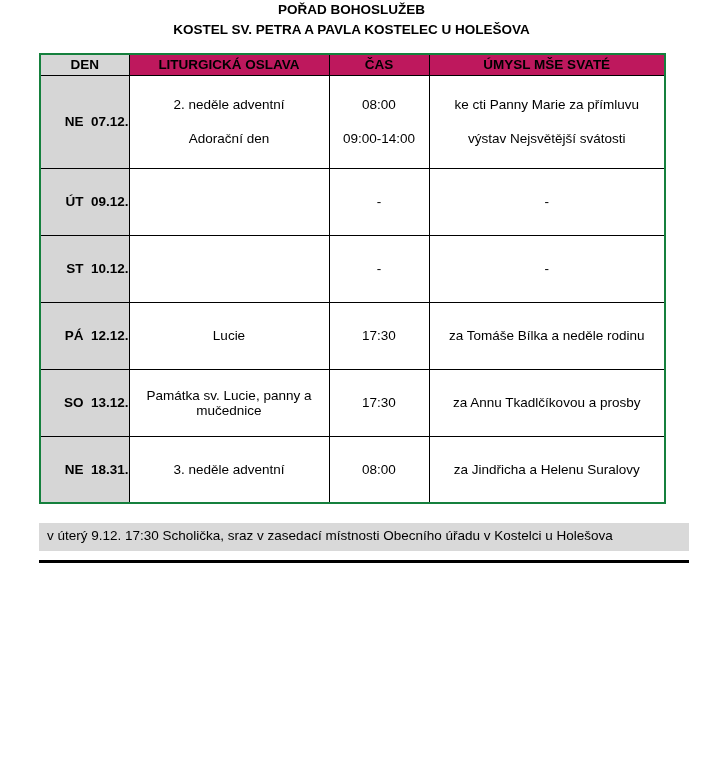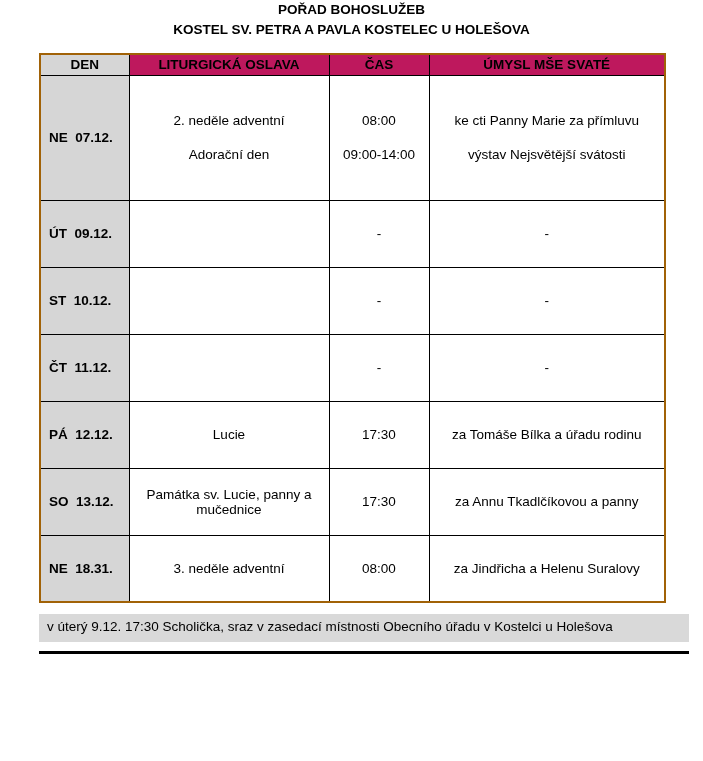--- a/index.html
+++ b/index.html
@@ -16,21 +16,21 @@
     font-size: 13.5px;
   }
   .title-line { font-weight: bold; line-height: 20px; }
   .date-line { font-weight: normal; line-height: 20px; }
 
   table.schedule {
     border-collapse: collapse;
     table-layout: fixed;
     width: 625px;
     margin: 13px 0 0 39px;
-    border: 2px solid #a16207;
+    border: 2px solid #15803d;
     font-size: 13.5px;
   }
   th, td {
     border: 1px solid #000000;
     padding: 0;
   }
   th {
     font-weight: bold;
     height: 21px;
     text-align: center;
@@ -38,40 +38,40 @@
     background: #be185d;
   }
   th.den-h { background: #d6d6d6; }
 
   tr.row       { height: 67px; }
   tr.row-tall  { height: 93px; }
 
   td.den {
     background: #d6d6d6;
     font-weight: bold;
-    text-align: left;
+    text-align: right;
     vertical-align: middle;
     padding-left: 8px;
     white-space: pre;
   }
   td.center {
     text-align: center;
     vertical-align: middle;
-    padding: 18px 6px;
+    padding: 2px 6px;
   }
   .stack {
     display: flex;
     flex-direction: column;
     justify-content: space-evenly;
     min-height: 88px;
   }
   .stack div { padding: 0 4px; }
 
   .footer-note {
-    margin: 11px 14px 0 39px;
+    margin: 19px 14px 0 39px;
     background: #d9d9d9;
     padding: 3px 8px 5px 8px;
     font-size: 13.5px;
     line-height: 20px;
   }
   .bottom-rule {
     margin: 9px 14px 0 39px;
     border-top: 3px solid #000000;
     height: 0;
   }
@@ -130,39 +130,33 @@
       <td class="center">-</td>
     </tr>
 
     <tr class="row">
       <td class="den">ST  10.12.</td>
       <td class="center"></td>
       <td class="center">-</td>
       <td class="center">-</td>
     </tr>
 
-    <tr class="row">
-      <td class="den">ČT  11.12.</td>
-      <td class="center"></td>
-      <td class="center">-</td>
-      <td class="center">-</td>
-    </tr>
 
     <tr class="row">
       <td class="den">PÁ  12.12.</td>
       <td class="center">Lucie</td>
       <td class="center">17:30</td>
-      <td class="center">za Tomáše Bílka a úřadu rodinu</td>
+      <td class="center">za Tomáše Bílka a neděle rodinu</td>
     </tr>
 
     <tr class="row">
       <td class="den">SO  13.12.</td>
       <td class="center">Památka sv. Lucie, panny a mučednice</td>
       <td class="center">17:30</td>
-      <td class="center">za Annu Tkadlčíkovou a panny</td>
+      <td class="center">za Annu Tkadlčíkovou a prosby</td>
     </tr>
 
     <tr class="row">
       <td class="den">NE  18.31.</td>
       <td class="center">3. neděle adventní</td>
       <td class="center">08:00</td>
       <td class="center">za Jindřicha a Helenu Suralovy</td>
     </tr>
   </tbody>
 </table>

